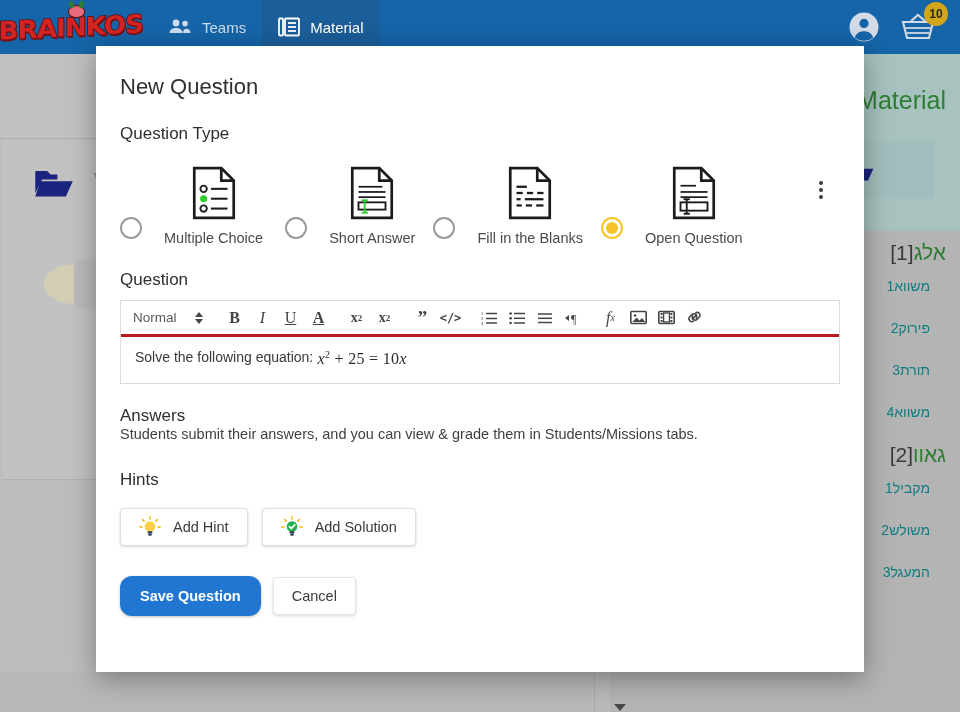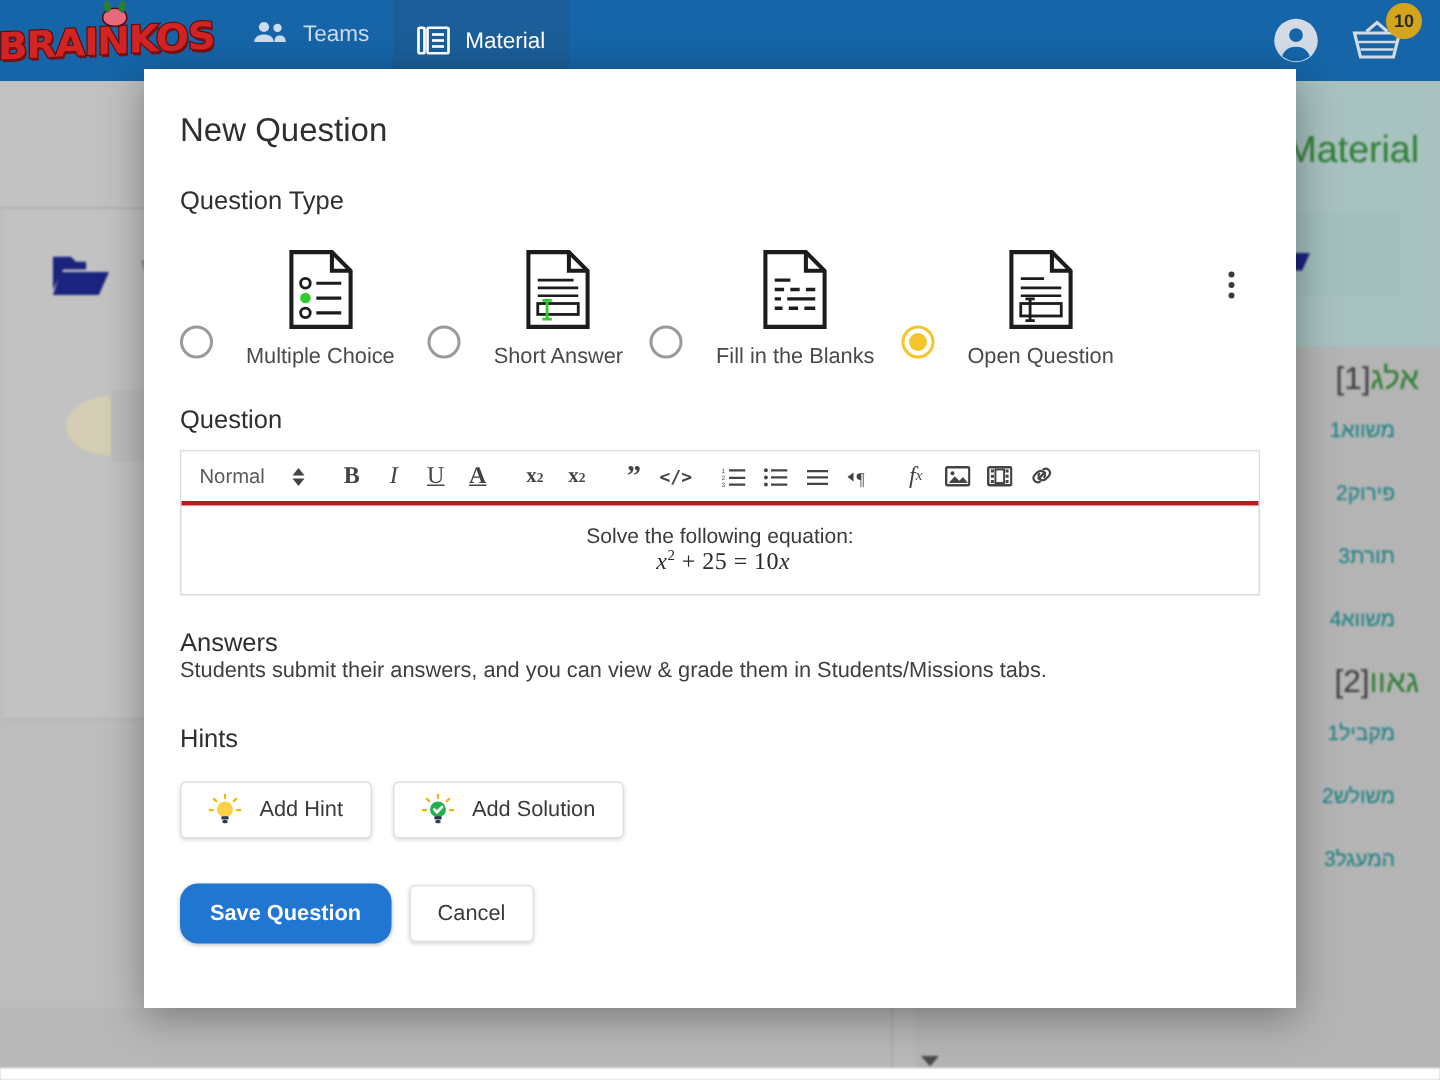--- a/index.html
+++ b/index.html
@@ -50,21 +50,21 @@
   }
   .logo-brain:before, .logo-brain:after {
     content: ""; position: absolute;
     width: 5px; height: 7px;
     background: #2f7d32;
     top: -5px;
   }
   .logo-brain:before { left: 0px; transform: rotate(-30deg); border-radius: 60% 0 60% 0; }
   .logo-brain:after  { right: 0px; transform: rotate(30deg); border-radius: 0 60% 0 60%; }
 
-  .nav-tabs { display: flex; height: 54px; margin-left: 26px; }
+  .nav-tabs { display: flex; align-items: center; height: 54px; margin-left: 26px; }
   .nav-tab {
     display: flex; align-items: center; gap: 10px;
     height: 44px; padding: 0 16px;
     color: #cfdced; font-size: 15px;
     border-radius: 4px 4px 0 0;
   }
   .nav-tab.active { background: #1b5e99; color: #ffffff; height: 54px; align-items: center; border-radius: 0; }
   .nav-tab svg { display: block; }
 
   .topbar-right {
@@ -229,21 +229,21 @@
   .b-a { text-decoration: underline; font-family: "Liberation Serif", serif; font-size:16px; font-weight:700;}
   .b-sub, .b-sup { font-family: "Liberation Serif", serif; font-weight:700; font-size:14px;}
   .b-sub sub, .b-sup sup { font-size: 9px; font-weight:700;}
   .b-quote { font-family: "Liberation Serif", serif; font-weight: 700; font-size: 19px; line-height: 1; }
   .b-code { font-family: "DejaVu Sans Mono", monospace; font-size: 12px; font-weight: 700; }
   .b-fx { font-family: "Liberation Serif", serif; font-style: italic; font-size: 16px; }
 
   .editor-body {
     min-height: 46px; padding: 12px 14px;
     font-size: 14px; color: #3a3a3a;
-    display: flex; align-items: center; gap: 0; flex-direction: column;
+    display: flex; gap: 0;
   }
   .math { font-family: "Liberation Serif", serif; font-size: 16px; color: #2b2b2b; letter-spacing: .3px; }
   .math i { font-style: italic; }
   .math sup { font-size: 10px; }
 
   .answers-desc { font-size: 14.5px; color: #3f3f3f; margin-top: 0; }
 
   .chk-row { display: flex; align-items: center; gap: 12px; margin: 18px 0 0 18px; }
   .chk-box {
     width: 18px; height: 18px; background: #c4c4c4; border-radius: 2px;

